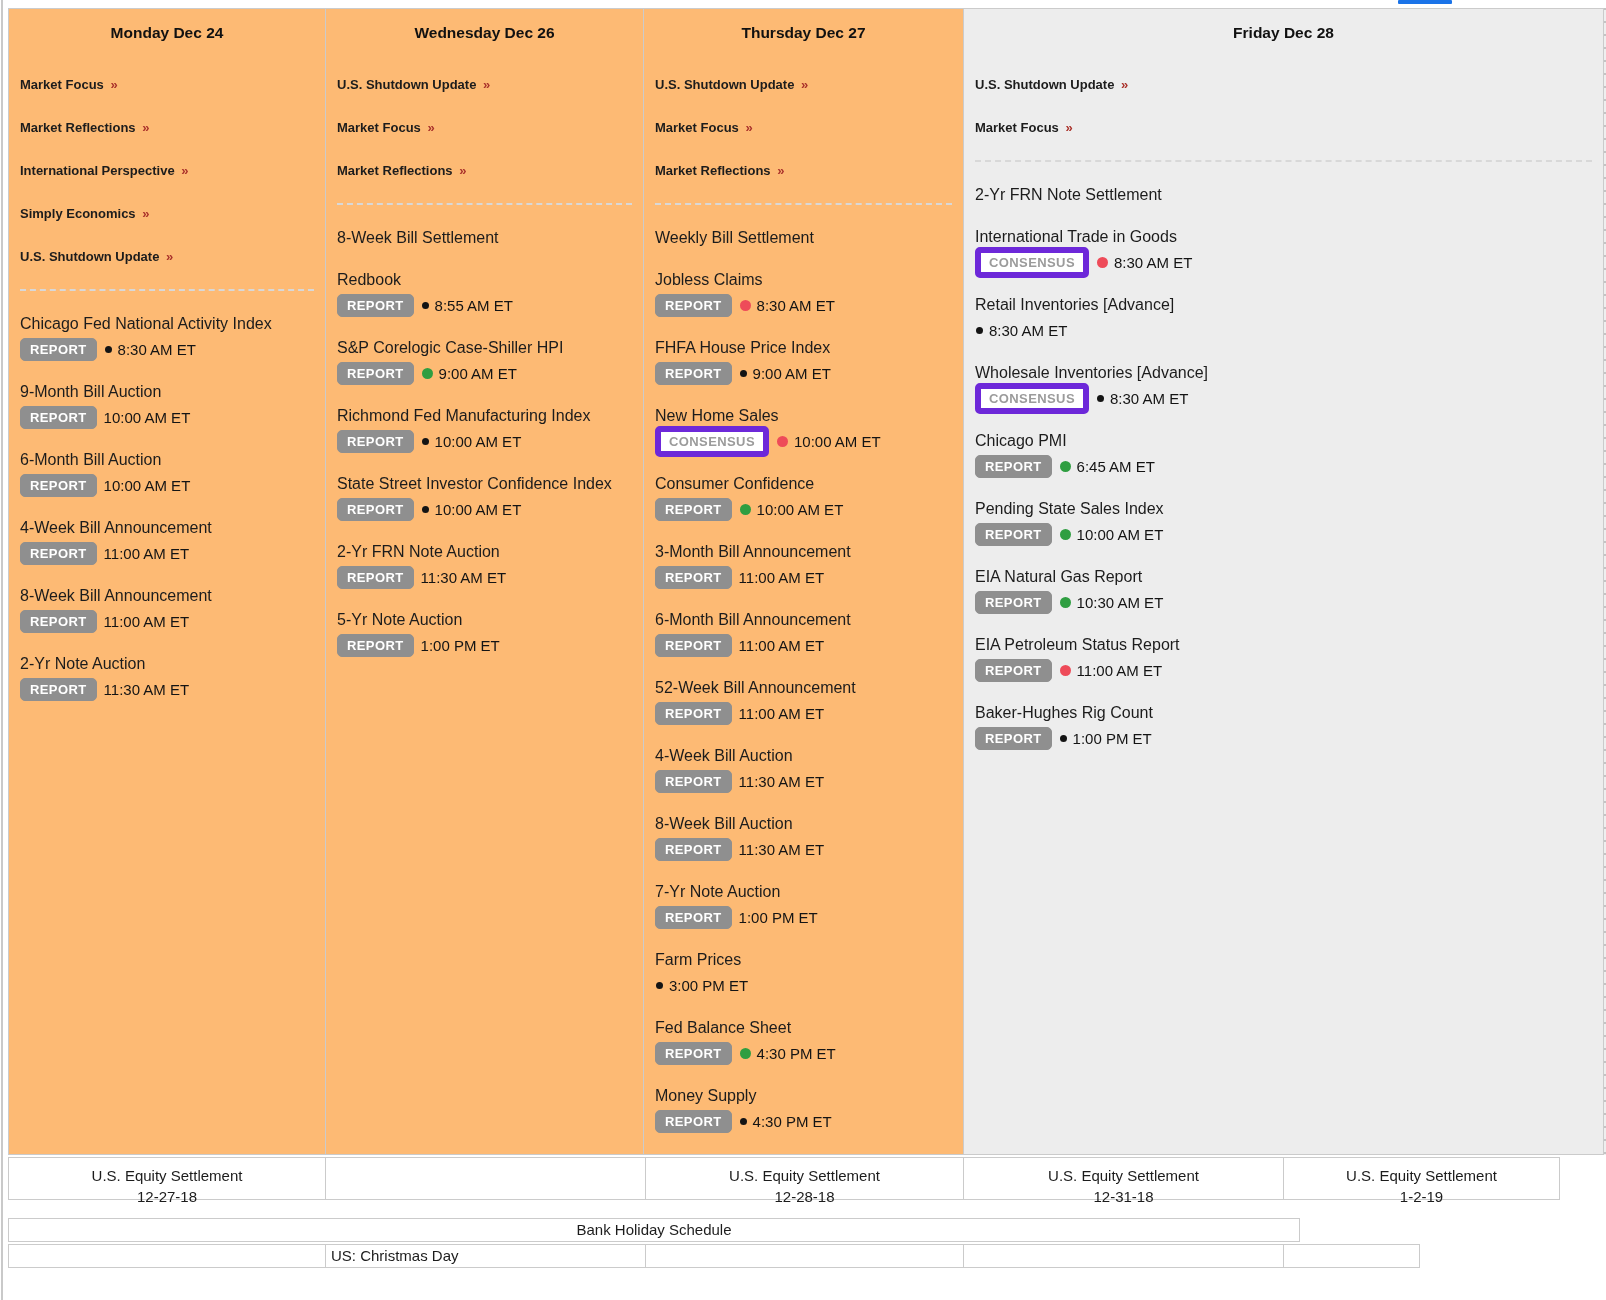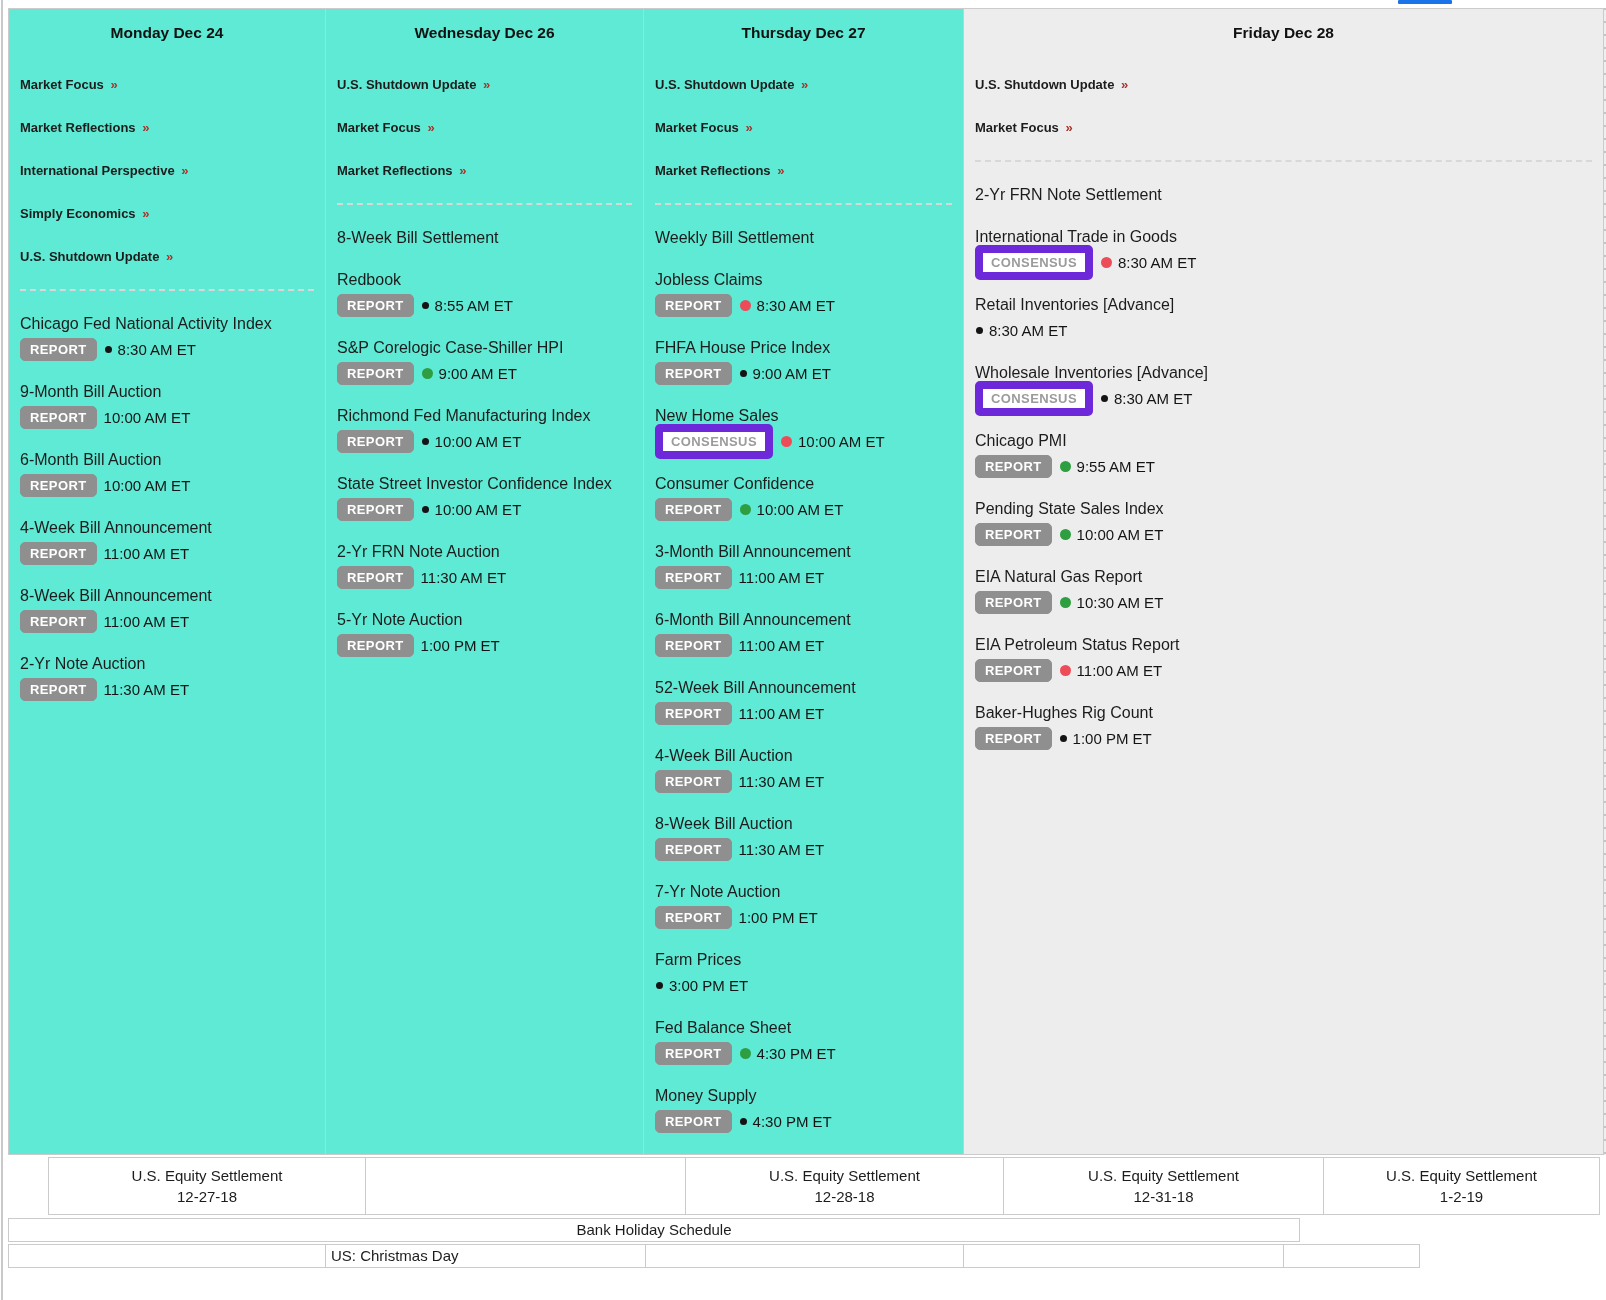--- a/index.html
+++ b/index.html
@@ -7,54 +7,54 @@
     width:1606px;height:1300px;position:relative;background:#ffffff;
     font-family:"Liberation Sans", sans-serif;color:#1c1c1c;overflow:hidden;
     -webkit-font-smoothing:antialiased;
   }
   .page-edge-line{position:absolute;left:1px;top:0;width:2px;height:1300px;background:#c9c9c9;}
   .today-indicator{position:absolute;top:0;height:4px;border-radius:1px;}
 
   
   .cal-body{
     position:absolute;left:8px;top:8px;width:1596px;height:1147px;
-    border:1px solid #cbcbcb;display:flex;box-sizing:border-box;background:#5eead4;
+    border:1px solid #cbcbcb;display:flex;box-sizing:border-box;background:#fdba74;
   }
   .col{box-sizing:border-box;border-right:1px solid #cbcbcb;padding:0 11px;overflow:hidden;}
   .col:last-child{border-right:none;flex:1;}
   .col.highlight{background:#ededed;}
   .day-header{font-weight:bold;font-size:15.5px;line-height:22px;text-align:center;padding-top:13px;margin-bottom:30px;color:#111;}
   .article-link{display:block;font-weight:bold;font-size:13px;line-height:22px;margin-bottom:21px;color:#1c1c1c;text-decoration:none;cursor:pointer;}
   .chev{font-weight:bold;margin-left:3px;}
   .dash-sep{border-top:2px dashed #d8d8d8;margin:1px 0 22px 0;}
   .event{margin-bottom:20px;}
   .event-title{font-size:16px;line-height:22px;color:#1c1c1c;}
   .event-meta{margin-top:3px;height:23px;display:flex;align-items:center;}
   .badge{display:inline-block;font-size:13px;font-weight:bold;letter-spacing:0.4px;border-radius:5px;line-height:17px;box-sizing:border-box;}
   .badge.report{background:#8f8f8f;color:#ffffff;padding:2px 9px;border:1px solid #8f8f8f;}
-  .badge.consensus{background:#ffffff;color:#9b9b9b;padding:1px 8px;border:8px solid #6d28d9;}
+  .badge.consensus{background:#ffffff;color:#9b9b9b;padding:1px 8px;border:6px solid #6d28d9;}
   .bullet{display:inline-block;border-radius:50%;margin-left:8px;}
   .bullet.first{margin-left:1px;}
   .bullet.black{width:7px;height:7px;background:#141414;}
   .bullet.red{width:11px;height:11px;background:#ee4b59;}
   .bullet.green{width:11px;height:11px;background:#2f9e41;}
   .event-time{font-size:15px;color:#141414;margin-left:6px;white-space:nowrap;}
   .event-time.no-bullet{margin-left:7px;}
 
   
   .right-ticks{
     position:absolute;right:0;top:8px;width:3px;height:1147px;
     background:repeating-linear-gradient(to bottom,#c4c4c4 0 2px,#efefef 2px 13px);
     border-left:1px solid #cbcbcb;box-sizing:border-box;
   }
 
   
   .settlement-row{
-    position:absolute;left:8px;top:1157px;width:1552px;height:58px;
-    border:1px solid #cbcbcb;display:flex;box-sizing:border-box;background:#fff;margin-left:40px;
+    position:absolute;left:8px;top:1157px;width:1552px;height:43px;
+    border:1px solid #cbcbcb;display:flex;box-sizing:border-box;background:#fff;
   }
   .settlement-cell{box-sizing:border-box;border-right:1px solid #cbcbcb;text-align:center;padding-top:7px;font-size:15px;line-height:21px;}
   .settlement-cell:last-child{border-right:none;flex:1;}
   .bank-holiday-row{
     position:absolute;left:8px;top:1218px;width:1292px;height:24px;
     border:1px solid #cbcbcb;box-sizing:border-box;text-align:center;
     font-size:15px;line-height:22px;background:#fff;
   }
   .holiday-row{
     position:absolute;left:8px;top:1244px;width:1412px;height:24px;
@@ -314,21 +314,21 @@
           <span class="badge consensus">CONSENSUS</span>
           <span class="bullet black"></span>
           <span class="event-time">8:30 AM ET</span>
         </div>
       </div>
       <div class="event">
         <div class="event-title">Chicago PMI</div>
         <div class="event-meta">
           <span class="badge report">REPORT</span>
           <span class="bullet green"></span>
-          <span class="event-time">9:55 AM ET</span>
+          <span class="event-time">6:45 AM ET</span>
         </div>
       </div>
       <div class="event">
         <div class="event-title">Pending State Sales Index</div>
         <div class="event-meta">
           <span class="badge report">REPORT</span>
           <span class="bullet green"></span>
           <span class="event-time">10:00 AM ET</span>
         </div>
       </div>

